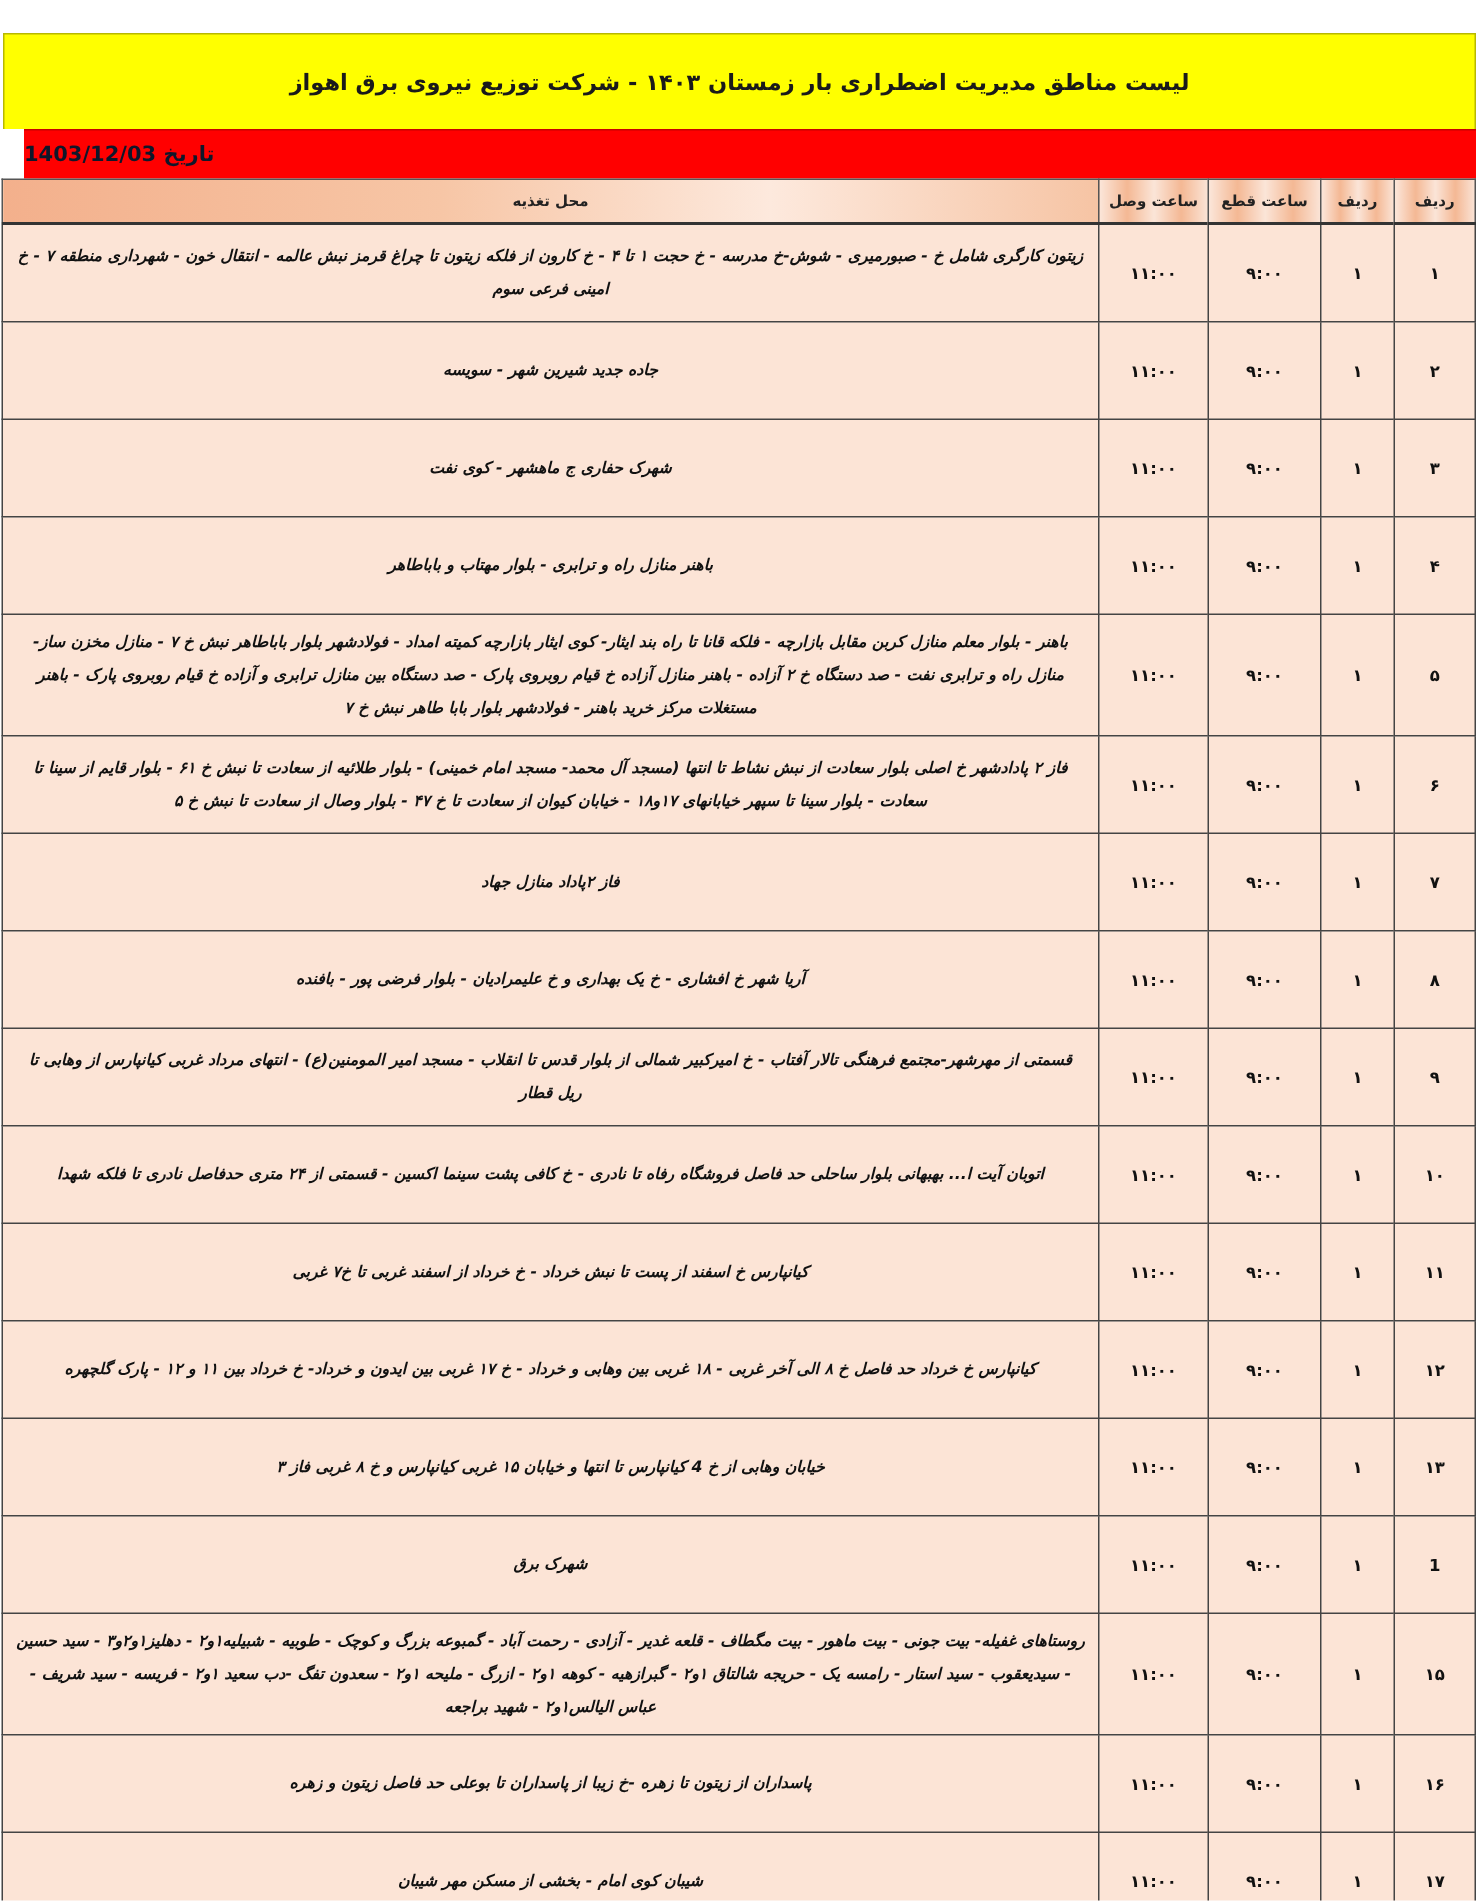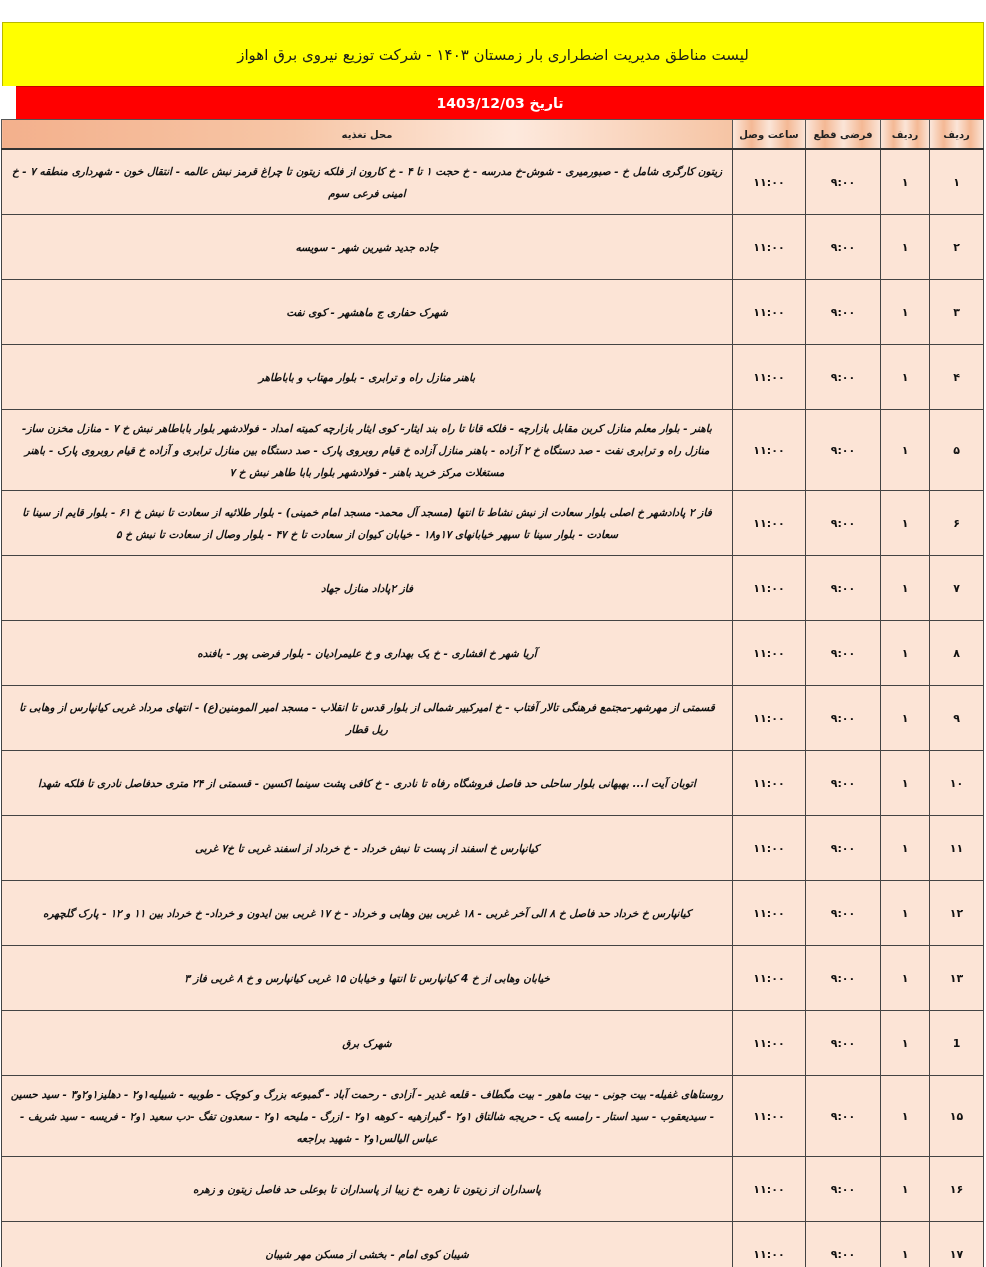--- a/index.html
+++ b/index.html
@@ -1,24 +1,24 @@
 <!DOCTYPE html>
 <html><head>
 <meta charset="utf-8">
 <style>
   html, body { margin: 0; padding: 0; background: #ffffff; }
   body { width: 986px; height: 1267px; position: relative; overflow: hidden;
          font-family: "DejaVu Sans", "Liberation Sans", sans-serif; }
   .sheet { position: absolute; left: 2px; top: 22px; width: 982px; direction: rtl; }
   .banner { height: 63px; background: #ffff00; border: 1px solid #b8b800; border-bottom: none;
             display: flex; align-items: center; justify-content: center;
-            font-weight: normal; font-size: 15px; color: #1a1a1a; }
+            font-weight: bold; font-size: 15px; color: #1a1a1a; }
   .datebar { height: 32px; background: #ff0000; border-top: 1px solid #c80000;
-             display: flex; align-items: center; justify-content: center;
-             font-weight: bold; font-size: 14px; color: #ffffff; margin-left: 14px; }
+             display: flex; align-items: center; justify-content: flex-end;
+             font-weight: bold; font-size: 14px; color: #0f172a; margin-left: 14px; }
   table { border-collapse: collapse; width: 982px; table-layout: fixed; }
   th { height: 26px; font-size: 10px; font-weight: bold; color: #222;
        background: linear-gradient(to right, #fbe5d8 0%, #f4b894 25%, #fbe5d8 50%, #f4b894 75%, #fbe5d8 100%);
        border: 1px solid #555; border-bottom: 2px solid #333; }
   th.wide { background: linear-gradient(to left, #f6c4a4 0%, #fde9dd 30%, #f7c6a6 60%, #f3b08c 100%); margin-left: 45px; }
   td { background: #fce4d6; border: 1px solid #444; text-align: center; vertical-align: middle;
        font-weight: bold; color: #111; }
   td.loc { font-size: 10.5px; line-height: 22px; padding: 0 8px; font-style: italic; }
   td.num { font-size: 11px; }
   tr.r-std td { height: 62px; }
@@ -39,21 +39,21 @@
       <col style="width:54px">
       <col style="width:49px">
       <col style="width:75px">
       <col style="width:73px">
       <col style="width:731px">
     </colgroup>
     <thead>
       <tr>
         <th>ردیف</th>
         <th>ردیف</th>
-        <th>فرضی قطع</th>
+        <th>ساعت قطع</th>
         <th>ساعت وصل</th>
         <th class="wide">محل تغذیه</th>
       </tr>
     </thead>
     <tbody id="rows">
         <tr class="r-std">
     <td class="num">۱</td>
     <td class="num">۱</td>
     <td class="num">۹:۰۰</td>
     <td class="num">۱۱:۰۰</td>

